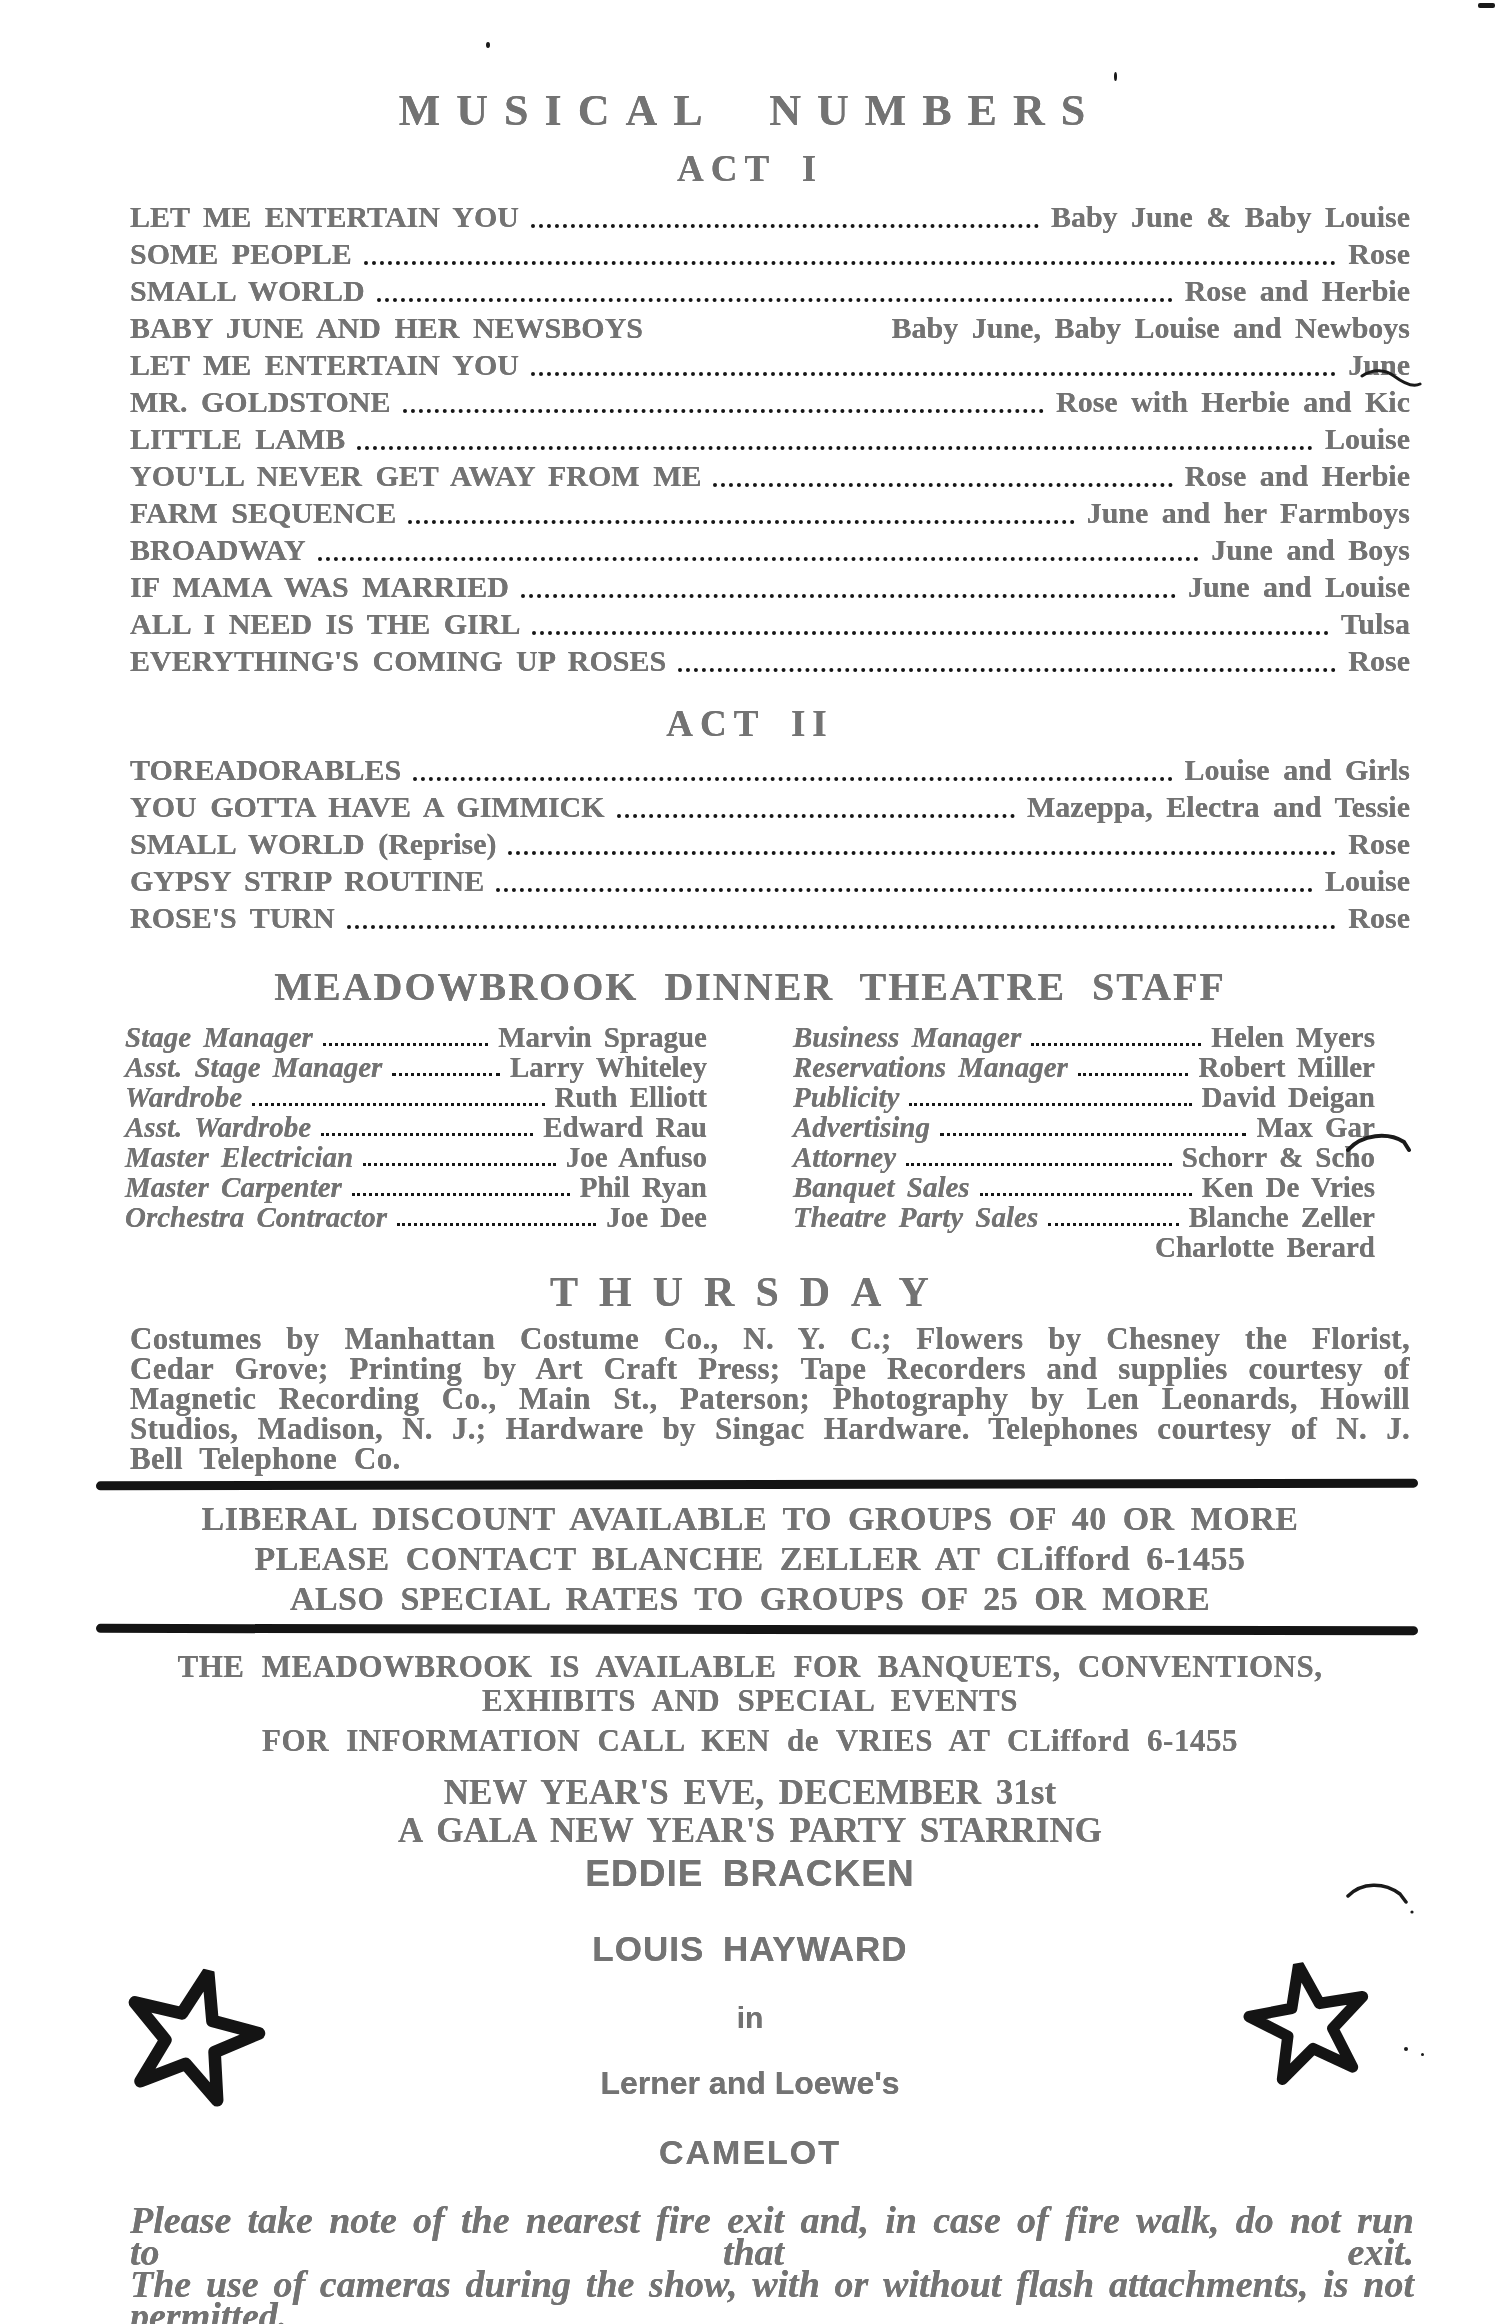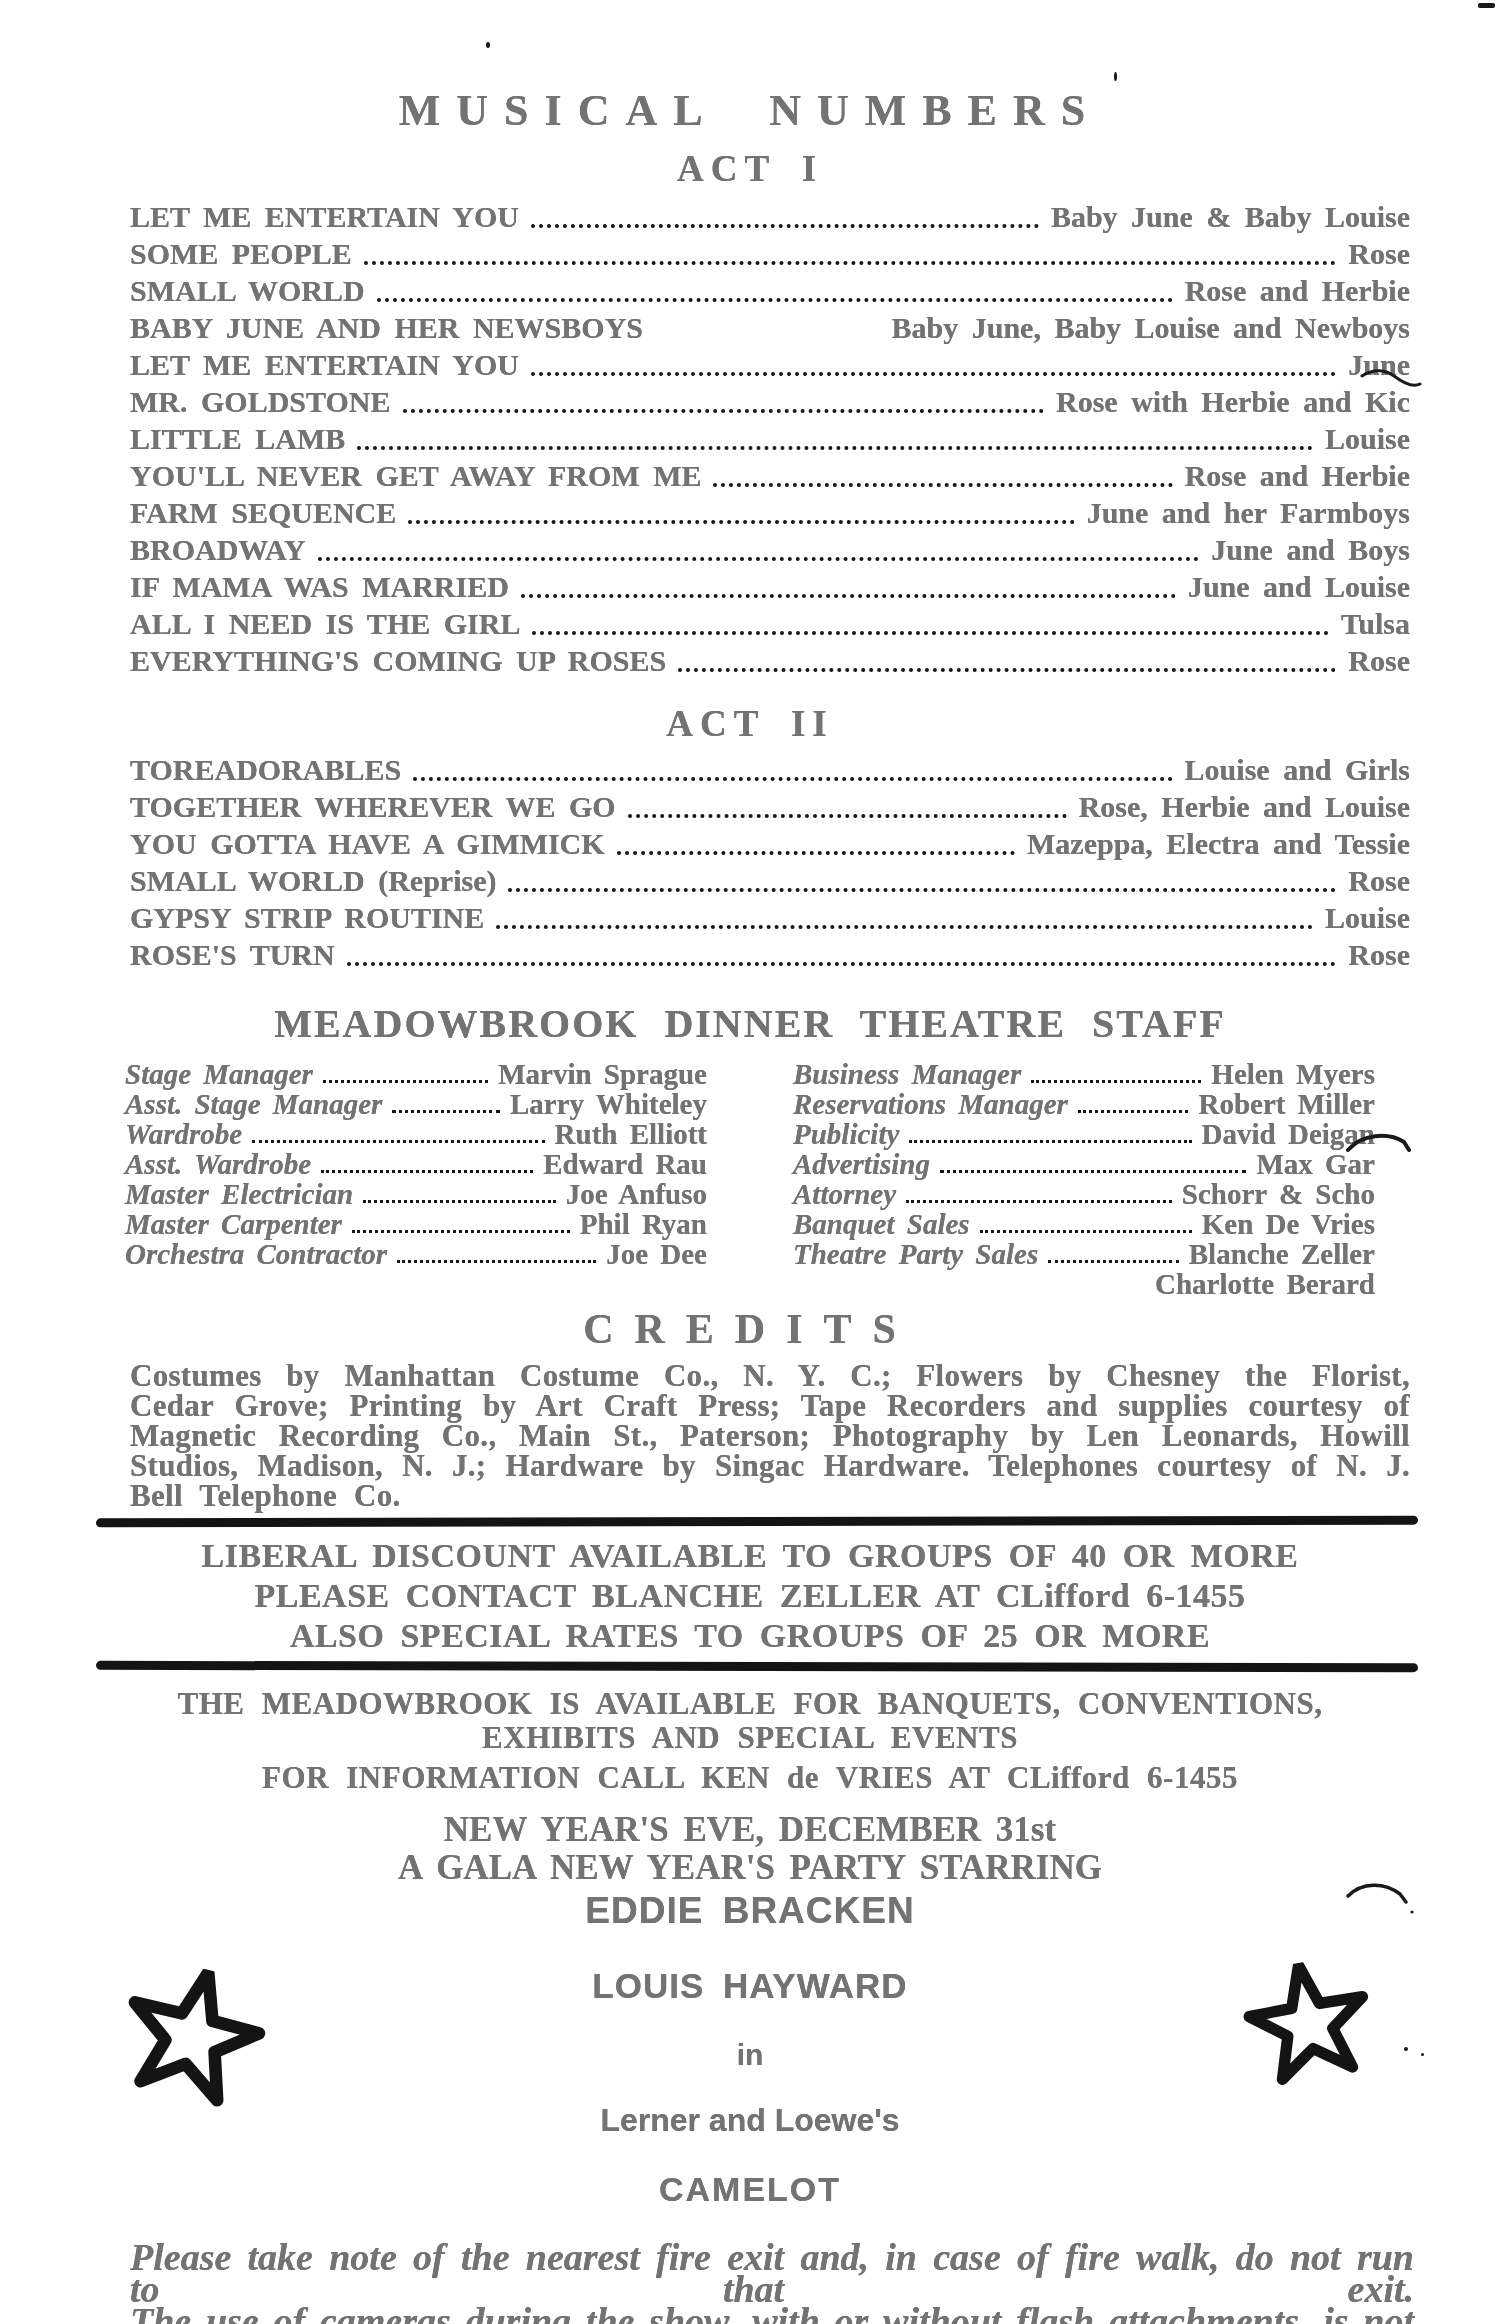--- a/index.html
+++ b/index.html
@@ -217,25 +217,20 @@
   <section>
     <h2 class="act-heading" style="margin-top:26px;">ACT II</h2>
     <div class="songs" style="margin-top:8px;">
 
         <div class="song-row">
           <span class="song-title">TOREADORABLES</span>
           <span class="song-leader"></span>
           <span class="song-cast">Louise and Girls</span>
         </div>
 
-        <div class="song-row">
-          <span class="song-title">TOGETHER WHEREVER WE GO</span>
-          <span class="song-leader"></span>
-          <span class="song-cast">Rose, Herbie and Louise</span>
-        </div>
 
         <div class="song-row">
           <span class="song-title">YOU GOTTA HAVE A GIMMICK</span>
           <span class="song-leader"></span>
           <span class="song-cast">Mazeppa, Electra and Tessie</span>
         </div>
 
         <div class="song-row">
           <span class="song-title">SMALL WORLD (Reprise)</span>
           <span class="song-leader"></span>
@@ -350,21 +345,21 @@
           <div class="staff-row" data-role="">
             <span class="staff-role"></span>
             <span class="staff-leader"></span>
             <span class="staff-name">Charlotte Berard</span>
           </div>
         </div>
     </div>
   </section>
 
   <section>
-    <h2 class="credits-heading">CREDITS</h2>
+    <h2 class="credits-heading">THURSDAY</h2>
     <p class="credits-text">Costumes by Manhattan Costume Co., N. Y. C.; Flowers by Chesney the Florist, Cedar Grove; Printing by Art Craft Press; Tape Recorders and supplies courtesy of Magnetic Recording Co., Main St., Paterson; Photography by Len Leonards, Howill Studios, Madison, N. J.; Hardware by Singac Hardware. Telephones courtesy of N. J. Bell Telephone Co.</p>
   </section>
 
   <div class="rule r1"></div>
 
   <section class="group-block">
     <p class="group-line">LIBERAL DISCOUNT AVAILABLE TO GROUPS OF 40 OR MORE</p>
     <p class="group-line">PLEASE CONTACT BLANCHE ZELLER AT CLifford 6-1455</p>
     <p class="group-line">ALSO SPECIAL RATES TO GROUPS OF 25 OR MORE</p>
   </section>

